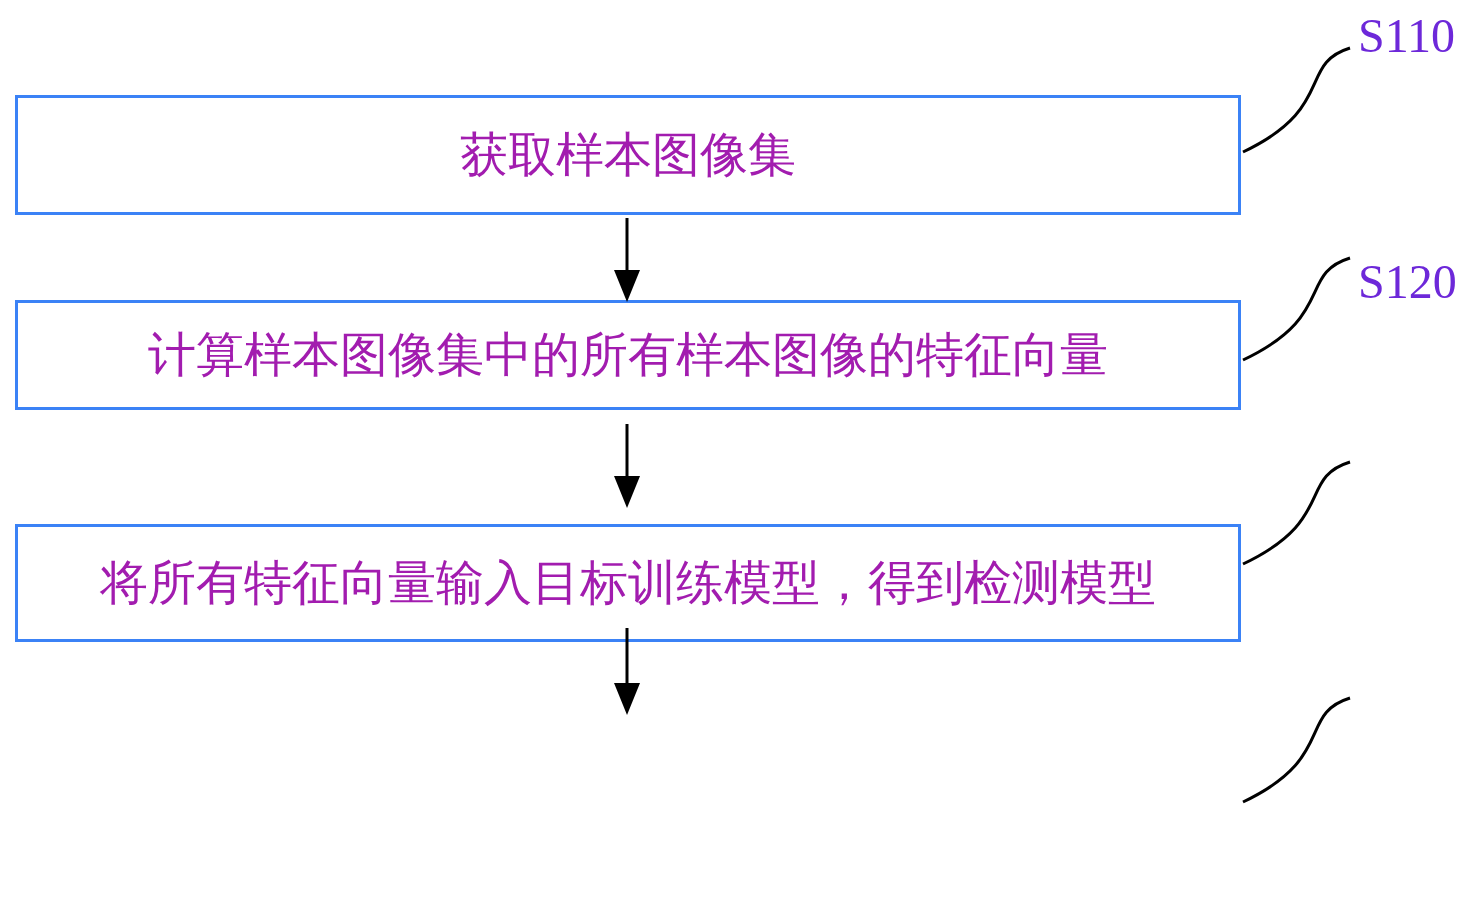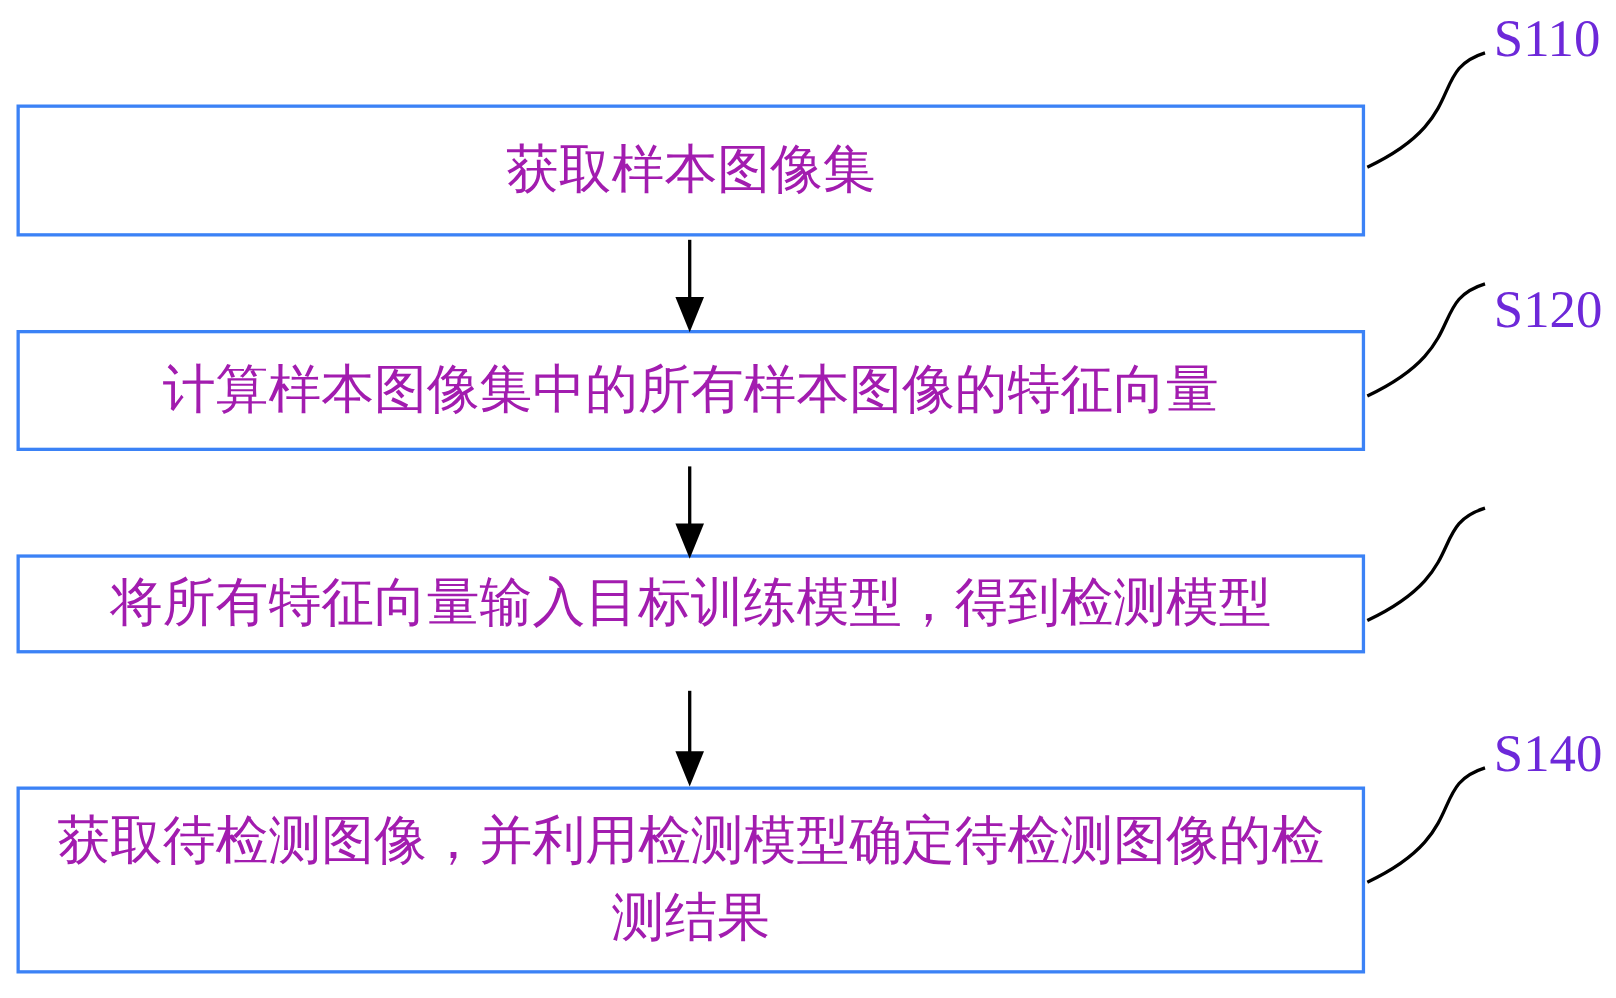--- a/index.html
+++ b/index.html
@@ -28,21 +28,21 @@
     align-items: center;
     justify-content: center;
     text-align: center;
     font-size: 48px;
     line-height: 1.45;
     color: #a21caf;
     padding: 0 25px;
   }
   #box1 { top: 95px;  height: 120px; }
   #box2 { top: 300px; height: 110px; }
-  #box3 { top: 504px; height: 90px; text-align: right; }
+  #box3 { top: 524px; height: 118px; text-align: right; }
   #box4 { top: 715px; height: 170px; }
   .step-label {
     position: absolute;
     font-family: "Liberation Serif", serif;
     font-size: 48px;
     color: #6d28d9;
     white-space: nowrap;
   }
   #label1 { left: 1358px; top: 8px; }
   #label2 { left: 1358px; top: 221px; margin-top: 33px; }
@@ -63,27 +63,23 @@
 
   <div class="flow-box" id="box1">
     <span>获取样本图像集</span>
   </div>
   <div class="flow-box" id="box2">
     <span>计算样本图像集中的所有样本图像的特征向量</span>
   </div>
   <div class="flow-box" id="box3">
     <span>将所有特征向量输入目标训练模型，得到检测模型</span>
   </div>
-  <div class="flow-box" id="box4">
-    <span>获取待检测图像，并利用检测模型确定待检测图像的检测结果</span>
-  </div>
 
   <div class="step-label" id="label1">S110</div>
   <div class="step-label" id="label2">S120</div>
-  <div class="step-label" id="label4">S140</div>
 
   <svg class="overlay" viewBox="0 0 1469 907">
 
     <g>
       <line x1="627" y1="218" x2="627" y2="276" stroke="#000000" stroke-width="3"></line>
       <polygon points="627,302 614,270 640,270" fill="#000000"></polygon>
     </g>
     <g>
       <line x1="627" y1="424" x2="627" y2="482" stroke="#000000" stroke-width="3"></line>
       <polygon points="627,508 614,476 640,476" fill="#000000"></polygon>

